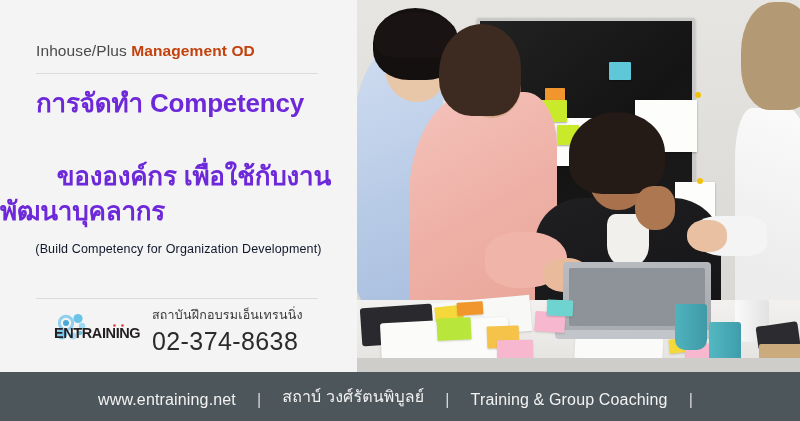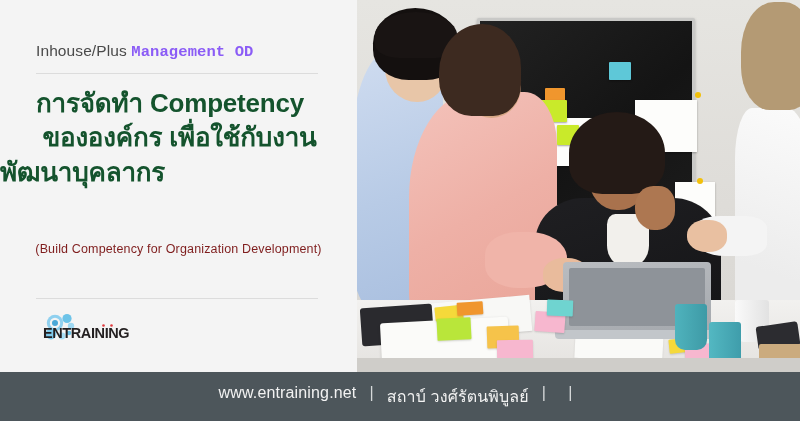--- a/index.html
+++ b/index.html
@@ -22,61 +22,61 @@
     width:357px; height:372px;
     background:#f4f4f4;
     padding:0;
   }
 
   .kicker {
     position:absolute; left:36px; top:42px;
     font-size:15.5px; letter-spacing:.1px;
     color:#4a4a4a; white-space:nowrap;
   }
-  .kicker .k-bold { font-weight:bold; color:#8b5cf6;font-family:Liberation Mono, monospace; }
+  .kicker .k-bold { font-weight:bold; color:#c2410c; }
 
   .rule {
     position:absolute; left:36px;
     width:282px; height:1px;
     background:#dcdcdc;
   }
   .rule-top { top:73px; }
   .rule-bottom { top:298px; }
 
   .headline {
     position:absolute; left:0; top:86px;
     width:331px;
     text-align:center;
-    color:#14532d;
+    color:#6d28d9;
     font-weight:bold;
     font-size:26px;
     line-height:1.32;
     letter-spacing:-0.2px;
   }
   .headline .hl-line { display:block; white-space:nowrap; }
   .hl-1 { text-align:left; padding-left:36px; }
-  .hl-2 { text-align:center; padding-left:28px; }
+  .hl-2 { text-align:right; padding-left:28px;margin-top:39px; }
   .hl-3 { text-align:left; padding-right:28px; }
 
   .subtitle {
     position:absolute; left:0; top:242px;
     width:357px;
     text-align:center;
-    color:#7f1d1d;
+    color:#0f172a;
     font-size:12.5px;
     letter-spacing:.15px;
   }
 
   
   .contact-row {
     position:absolute; left:36px; top:308px;
     width:300px; height:56px;
   }
   .logo {
-    position:absolute; left:4px; top:4px;
+    position:absolute; left:15px; top:4px;
     width:96px; height:34px;
   }
   .logo svg { display:block; }
 
   .contact-text {
     position:absolute; left:116px; top:0;
     width:200px;
   }
   .inst-name {
     font-size:12.5px;
@@ -242,22 +242,22 @@
                background:#cbab7e; border-radius:2px; }
 
   
   .footer {
     position:absolute; left:0; top:372px;
     width:800px; height:49px;
     background:#4d565b;
     display:flex; align-items:center; justify-content:center;
   }
   .footer-inner {
-    display:flex; align-items:flex-start;
-    gap:0; color:#f2f2f2;
+    display:flex; align-items:flex-end;
+    gap:8px; color:#f2f2f2;
     font-size:16px; letter-spacing:.15px;
     white-space:nowrap;
   }
   .f-item { padding:0 2px; }
   .f-sep  { padding:0 11px; color:#d6d9da; }
 </style>
 </head>
 <body>
 
 <div class="banner">
@@ -296,20 +296,24 @@
             <circle cx="29" cy="21" r="2.3" fill="#6cc3e8"></circle>
           </g>
           <g>
             <text x="3" y="26" font-family="Liberation Sans, sans-serif" font-size="14.5" font-weight="bold" fill="#231f20" letter-spacing="-0.4">ENTRAINING</text>
             <circle cx="63.5" cy="13.5" r="1.3" fill="#e03a3e"></circle>
             <circle cx="71.5" cy="13.5" r="1.3" fill="#e03a3e"></circle>
           </g>
         </svg>
       </div>
 
+      <div class="contact-text">
+        <div class="inst-name">สถาบันฝึกอบรมเอ็นเทรนนิ่ง</div>
+        <div class="phone">02-374-8638</div>
+      </div>
 
     </div>
   </div>
 
   <div class="photo">
     <div class="ph wall"></div>
     <div class="ph board"></div>
     <div class="ph board-in"></div>
 
     <div class="ph paper-pin pp1"></div>
@@ -383,17 +387,18 @@
     <div class="ph wood"></div>
     <div class="ph desk-edge"></div>
   </div>
 
   <div class="footer">
     <div class="footer-inner">
       <span class="f-item">www.entraining.net</span>
       <span class="f-sep">|</span>
       <span class="f-item">สถาบ์  วงศ์รัตนพิบูลย์</span>
       <span class="f-sep">|</span>
+      <span class="f-item">Training &amp; Group Coaching</span>
       <span class="f-sep">|</span>
     </div>
   </div>
 
 </div>
 
 </body></html>

